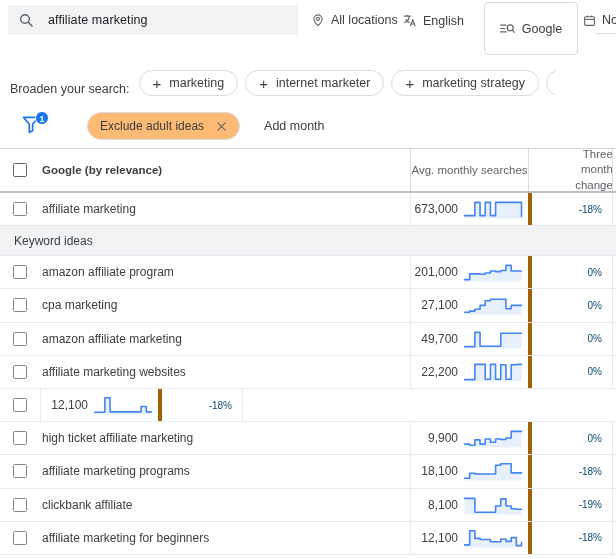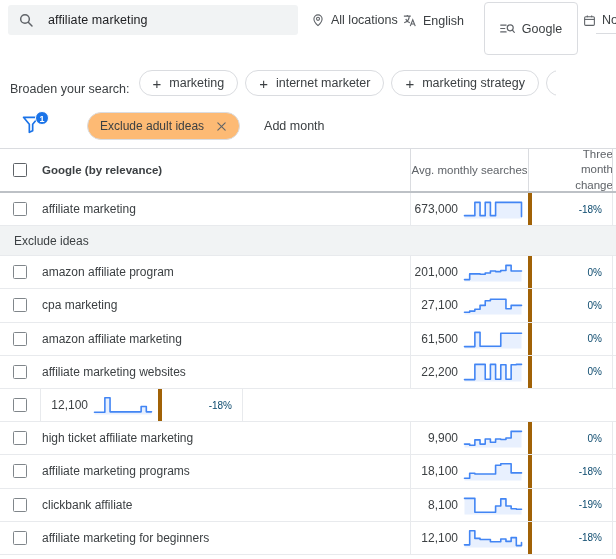--- a/index.html
+++ b/index.html
@@ -285,21 +285,21 @@
             <svg width="62" height="24" viewBox="0 0 62 24">
               <path d="M2.50 18.65 L7.68 18.65 L7.68 18.65 L12.86 18.65 L12.86 5.35 L18.05 5.35 L18.05 18.65 L23.23 18.65 L23.23 5.35 L28.41 5.35 L28.41 18.65 L33.59 18.65 L33.59 5.35 L38.77 5.35 L38.77 5.35 L43.95 5.35 L43.95 5.35 L49.14 5.35 L49.14 5.35 L54.32 5.35 L54.32 5.35 L59.50 5.35 L59.50 19.60 L59.50 21.5 L2.50 21.5 Z" fill="#e8f0fe" stroke="none"></path>
               <path d="M2.50 18.65 L7.68 18.65 L7.68 18.65 L12.86 18.65 L12.86 5.35 L18.05 5.35 L18.05 18.65 L23.23 18.65 L23.23 5.35 L28.41 5.35 L28.41 18.65 L33.59 18.65 L33.59 5.35 L38.77 5.35 L38.77 5.35 L43.95 5.35 L43.95 5.35 L49.14 5.35 L49.14 5.35 L54.32 5.35 L54.32 5.35 L59.50 5.35 L59.50 19.60" fill="none" stroke="#4285f4" stroke-width="1.6" stroke-linejoin="round" stroke-linecap="round"></path>
             </svg>
           </span>
       </span>
       <span class="c-change">-18%</span>
       <span class="c-extra"></span>
     </div>
 
-    <div class="section-band">Exclude ideas</div>
+    <div class="section-band">Keyword ideas</div>
 
     <div id="rows-container">
         <div class="row">
           <span class="c-check">
             <span class="cb"></span>
           </span>
           <span class="c-keyword">amazon affiliate program</span>
           <span class="c-avg">
             <span class="avg-num">201,000</span>
             <span class="spark">
@@ -328,21 +328,21 @@
           </span>
           <span class="c-change">0%</span>
           <span class="c-extra"></span>
         </div>
         <div class="row">
           <span class="c-check">
             <span class="cb"></span>
           </span>
           <span class="c-keyword">amazon affiliate marketing</span>
           <span class="c-avg">
-            <span class="avg-num">61,500</span>
+            <span class="avg-num">49,700</span>
             <span class="spark">
               <svg width="62" height="24" viewBox="0 0 62 24">
                 <path d="M2.50 19.60 L7.68 19.60 L7.68 19.60 L12.86 19.60 L12.86 5.35 L18.05 5.35 L18.05 19.22 L23.23 19.22 L23.23 19.22 L28.41 19.22 L28.41 19.22 L33.59 19.22 L33.59 19.22 L38.77 19.22 L38.77 6.30 L43.95 6.30 L43.95 6.30 L49.14 6.30 L49.14 6.30 L54.32 6.30 L54.32 6.30 L59.50 6.30 L59.50 6.30 L59.50 21.5 L2.50 21.5 Z" fill="#e8f0fe" stroke="none"></path>
                 <path d="M2.50 19.60 L7.68 19.60 L7.68 19.60 L12.86 19.60 L12.86 5.35 L18.05 5.35 L18.05 19.22 L23.23 19.22 L23.23 19.22 L28.41 19.22 L28.41 19.22 L33.59 19.22 L33.59 19.22 L38.77 19.22 L38.77 6.30 L43.95 6.30 L43.95 6.30 L49.14 6.30 L49.14 6.30 L54.32 6.30 L54.32 6.30 L59.50 6.30 L59.50 6.30" fill="none" stroke="#4285f4" stroke-width="1.6" stroke-linejoin="round" stroke-linecap="round"></path>
               </svg>
             </span>
           </span>
           <span class="c-change">0%</span>
           <span class="c-extra"></span>
         </div>

